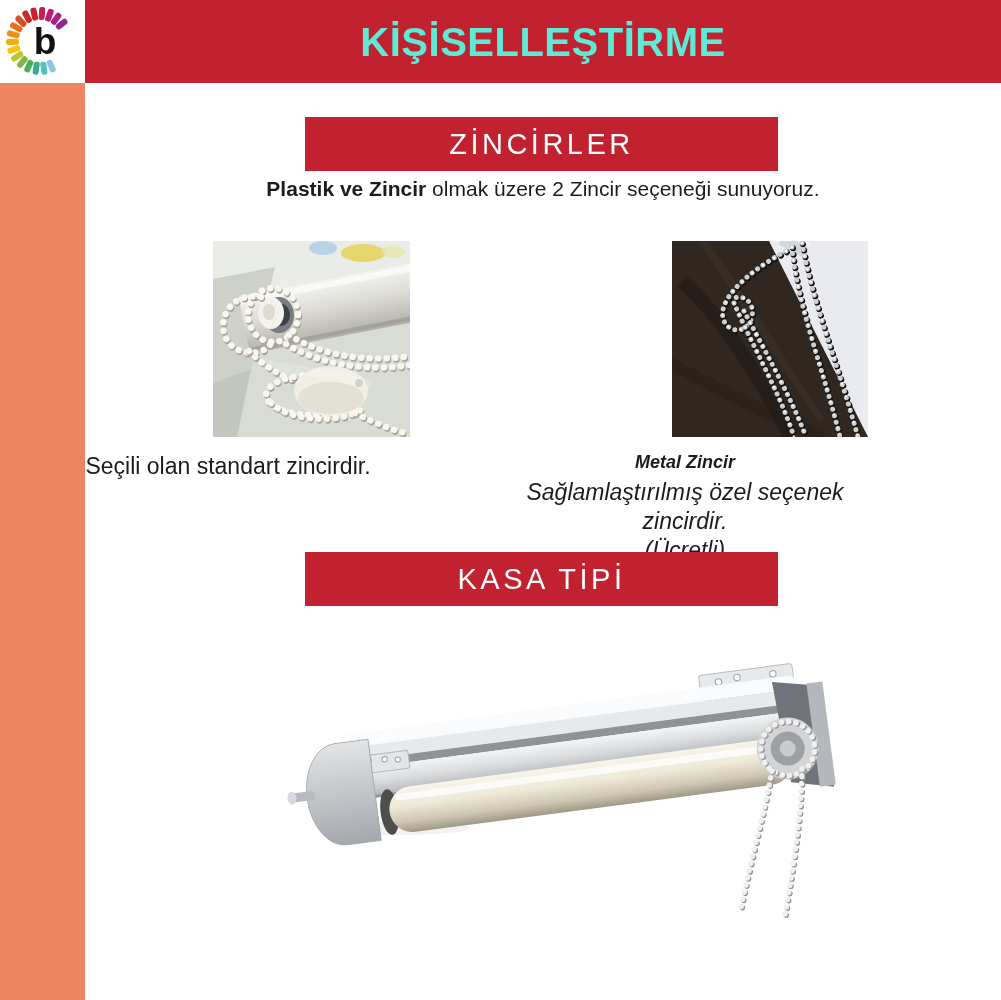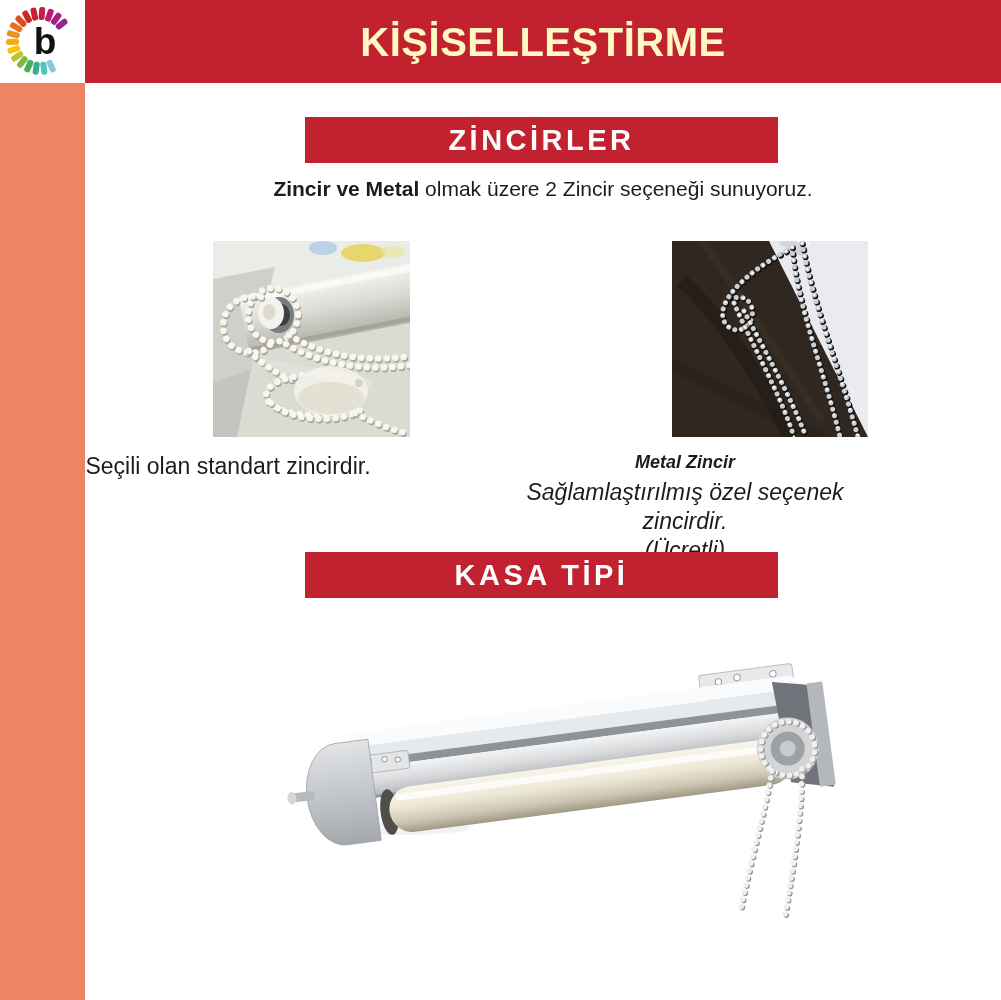--- a/index.html
+++ b/index.html
@@ -10,29 +10,29 @@
   
   .logo-box{position:absolute;left:0;top:0;width:85px;height:83px;background:#ffffff;}
   .logo-box svg{display:block;width:85px;height:83px;}
   .logo-letter{font-family:"Liberation Sans",sans-serif;font-weight:bold;font-size:37px;fill:#111111;}
   
   .header{
     position:absolute;left:85px;top:0;width:916px;height:83px;background:var(--red);
     display:flex;align-items:center;justify-content:center;
   }
   .header h1{
-    margin:0;color:#fef9c3;font-size:40px;font-weight:bold;letter-spacing:.5px;line-height:1;
+    margin:0;color:#5eead4;font-size:40px;font-weight:bold;letter-spacing:.5px;line-height:1;
   }
   
   .side-strip{position:absolute;left:0;top:83px;width:85px;height:917px;background:var(--salmon);}
   
   .banner{
-    position:absolute;left:305px;width:473px;height:46px;background:var(--red);
+    position:absolute;left:305px;width:473px;height:54px;background:var(--red);
     display:flex;align-items:center;justify-content:center;
-    color:#fdfdfd;font-size:29px;letter-spacing:3.5px;font-weight:700;
+    color:#fdfdfd;font-size:29px;letter-spacing:3.5px;font-weight:400;
   }
   .banner-zincirler{top:117px;}
   .banner-kasa{top:552px;text-align:right;}
   
   .intro{
     position:absolute;left:85px;top:176px;width:916px;margin:0;text-align:center;
     font-size:21px;line-height:1.25;
   }
   .intro strong{font-weight:bold;}
   
@@ -91,21 +91,21 @@
   <header class="header">
     <h1>KİŞİSELLEŞTİRME</h1>
   </header>
 
   <div class="side-strip"></div>
 
   <div class="banner banner-zincirler">
     <span>ZİNCİRLER</span>
   </div>
 
-  <p class="intro"><strong>Zincir ve Metal</strong><span> olmak üzere 2 Zincir seçeneği sunuyoruz.</span></p>
+  <p class="intro"><strong>Plastik ve Zincir</strong><span> olmak üzere 2 Zincir seçeneği sunuyoruz.</span></p>
 
   <figure class="photo photo-left">
     <svg viewBox="0 0 197 196" aria-hidden="true">
       <defs>
         <linearGradient id="pg-roll" x1="0" y1="0" x2="0" y2="1">
           <stop offset="0" stop-color="#f5f5f2"></stop>
             <stop offset="0.45" stop-color="#dddcd6"></stop>
             <stop offset="1" stop-color="#b2b1a9"></stop>
         </linearGradient>
       </defs>

